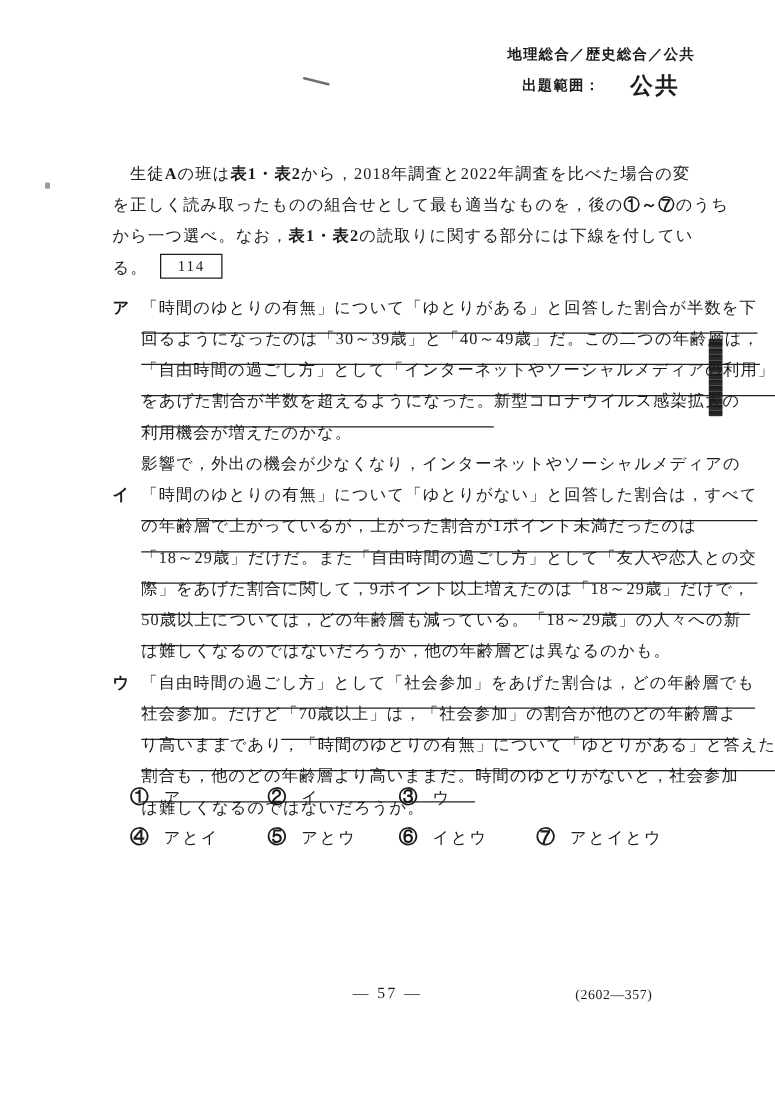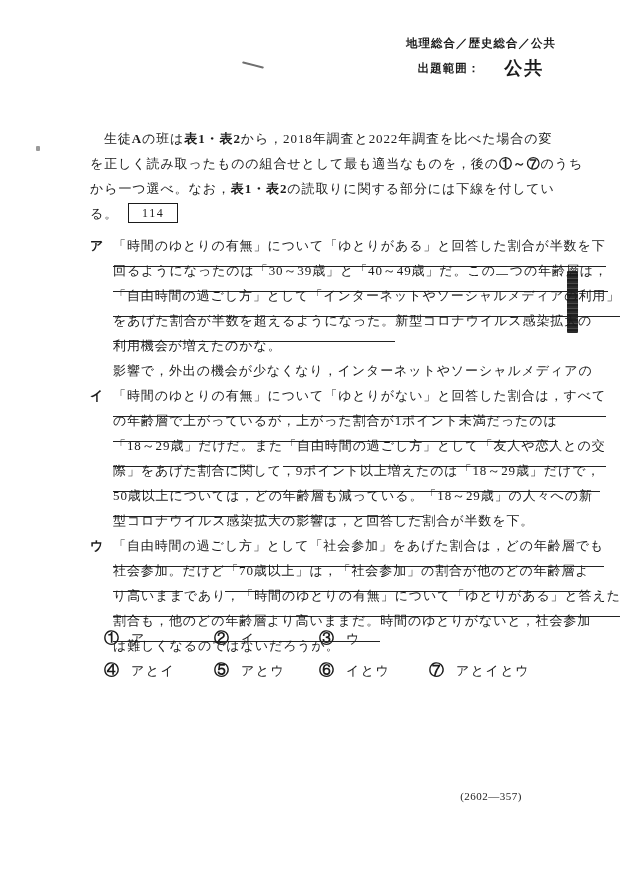--- a/index.html
+++ b/index.html
@@ -97,21 +97,21 @@
   </section>
 
   <section class="opinion op-b">
     <div class="op-label">イ</div>
     <div class="op-body">
         <div class="tline"><span class="u">「時間のゆとりの有無」について「ゆとりがない」と回答した割合は，すべて</span></div>
         <div class="tline"><span class="u">の年齢層で上がっているが，上がった割合が1ポイント未満だったのは</span></div>
         <div class="tline"><span class="u">「18～29歳」だけだ。</span><span>また</span><span class="u">「自由時間の過ごし方」として「友人や恋人との交</span></div>
         <div class="tline"><span class="u">際」をあげた割合に関して，9ポイント以上増えたのは「18～29歳」だけで，</span></div>
         <div class="tline"><span class="u">50歳以上については，どの年齢層も減っている。</span><span>「18～29歳」の人々への新</span></div>
-        <div class="tline"><span>型コロナウイルス感染拡大の影響は，と回答した割合が半数を下。</span></div>
+        <div class="tline"><span>は難しくなるのではないだろうか，他の年齢層とは異なるのかも。</span></div>
       </div>
   </section>
 
   <section class="opinion op-c">
     <div class="op-label">ウ</div>
     <div class="op-body">
         <div class="tline"><span class="u">「自由時間の過ごし方」として「社会参加」をあげた割合は，どの年齢層でも</span></div>
         <div class="tline"><span class="u">社会参加。</span><span>だけど</span><span class="u">「70歳以上」は，「社会参加」の割合が他のどの年齢層よ</span></div>
         <div class="tline"><span class="u">り高いままであり，「時間のゆとりの有無」について「ゆとりがある」と答えた</span></div>
         <div class="tline"><span class="u">割合も，他のどの年齢層より高いままだ。</span><span>時間のゆとりがないと，社会参加</span></div>
@@ -136,15 +136,16 @@
       <span class="cnum">⑤</span><span class="ctext">アとウ</span>
     </div>
     <div class="choice r2 p2">
       <span class="cnum">⑥</span><span class="ctext">イとウ</span>
     </div>
     <div class="choice r2 p3">
       <span class="cnum">⑦</span><span class="ctext">アとイとウ</span>
     </div>
   </section>
 
+  <div class="page-num">— 57 —</div>
   <div class="doc-code">(2602—357)</div>
 
 </div>
 
 </body></html>

